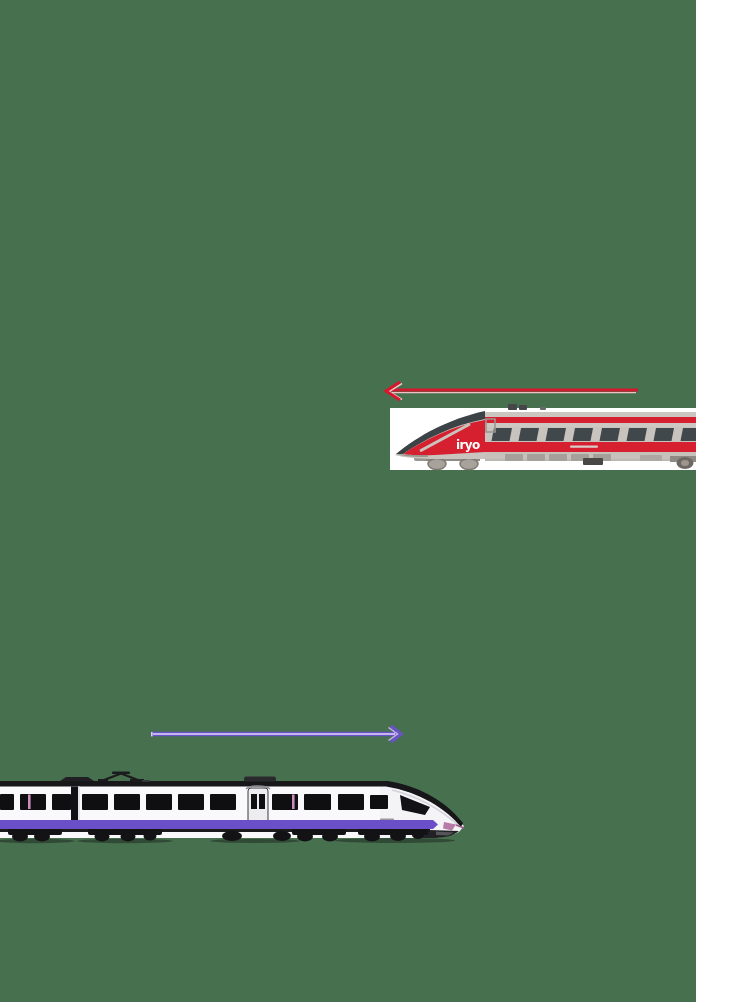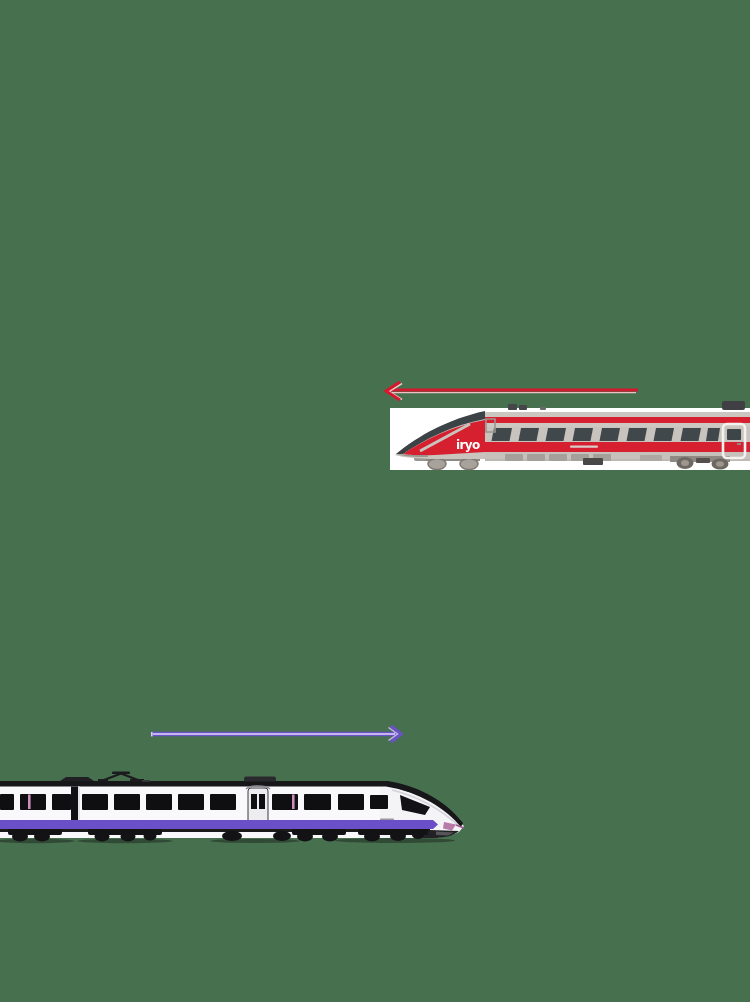--- a/index.html
+++ b/index.html
@@ -1,19 +1,19 @@
 <!DOCTYPE html>
 <html><head>
 <meta charset="utf-8">
 <style>
   html, body { margin: 0; padding: 0; }
   body { font-family: "DejaVu Sans", "Liberation Sans", sans-serif; }
   #stage {
     position: relative;
-    width: 750px;
+    width: 696px;
     height: 1002px;
     background: #47704F;
     overflow: hidden;
     text-align: right;
   }
   .abs { position: absolute; }
   #red-arrow      { left: 378px; top: 380px; }
   #red-train-wrap { left: 390px; top: 398px; }
   #purple-arrow   { left: 146px; top: 724px; }
   #white-train-wrap { left: 0px; top: 768px; }

